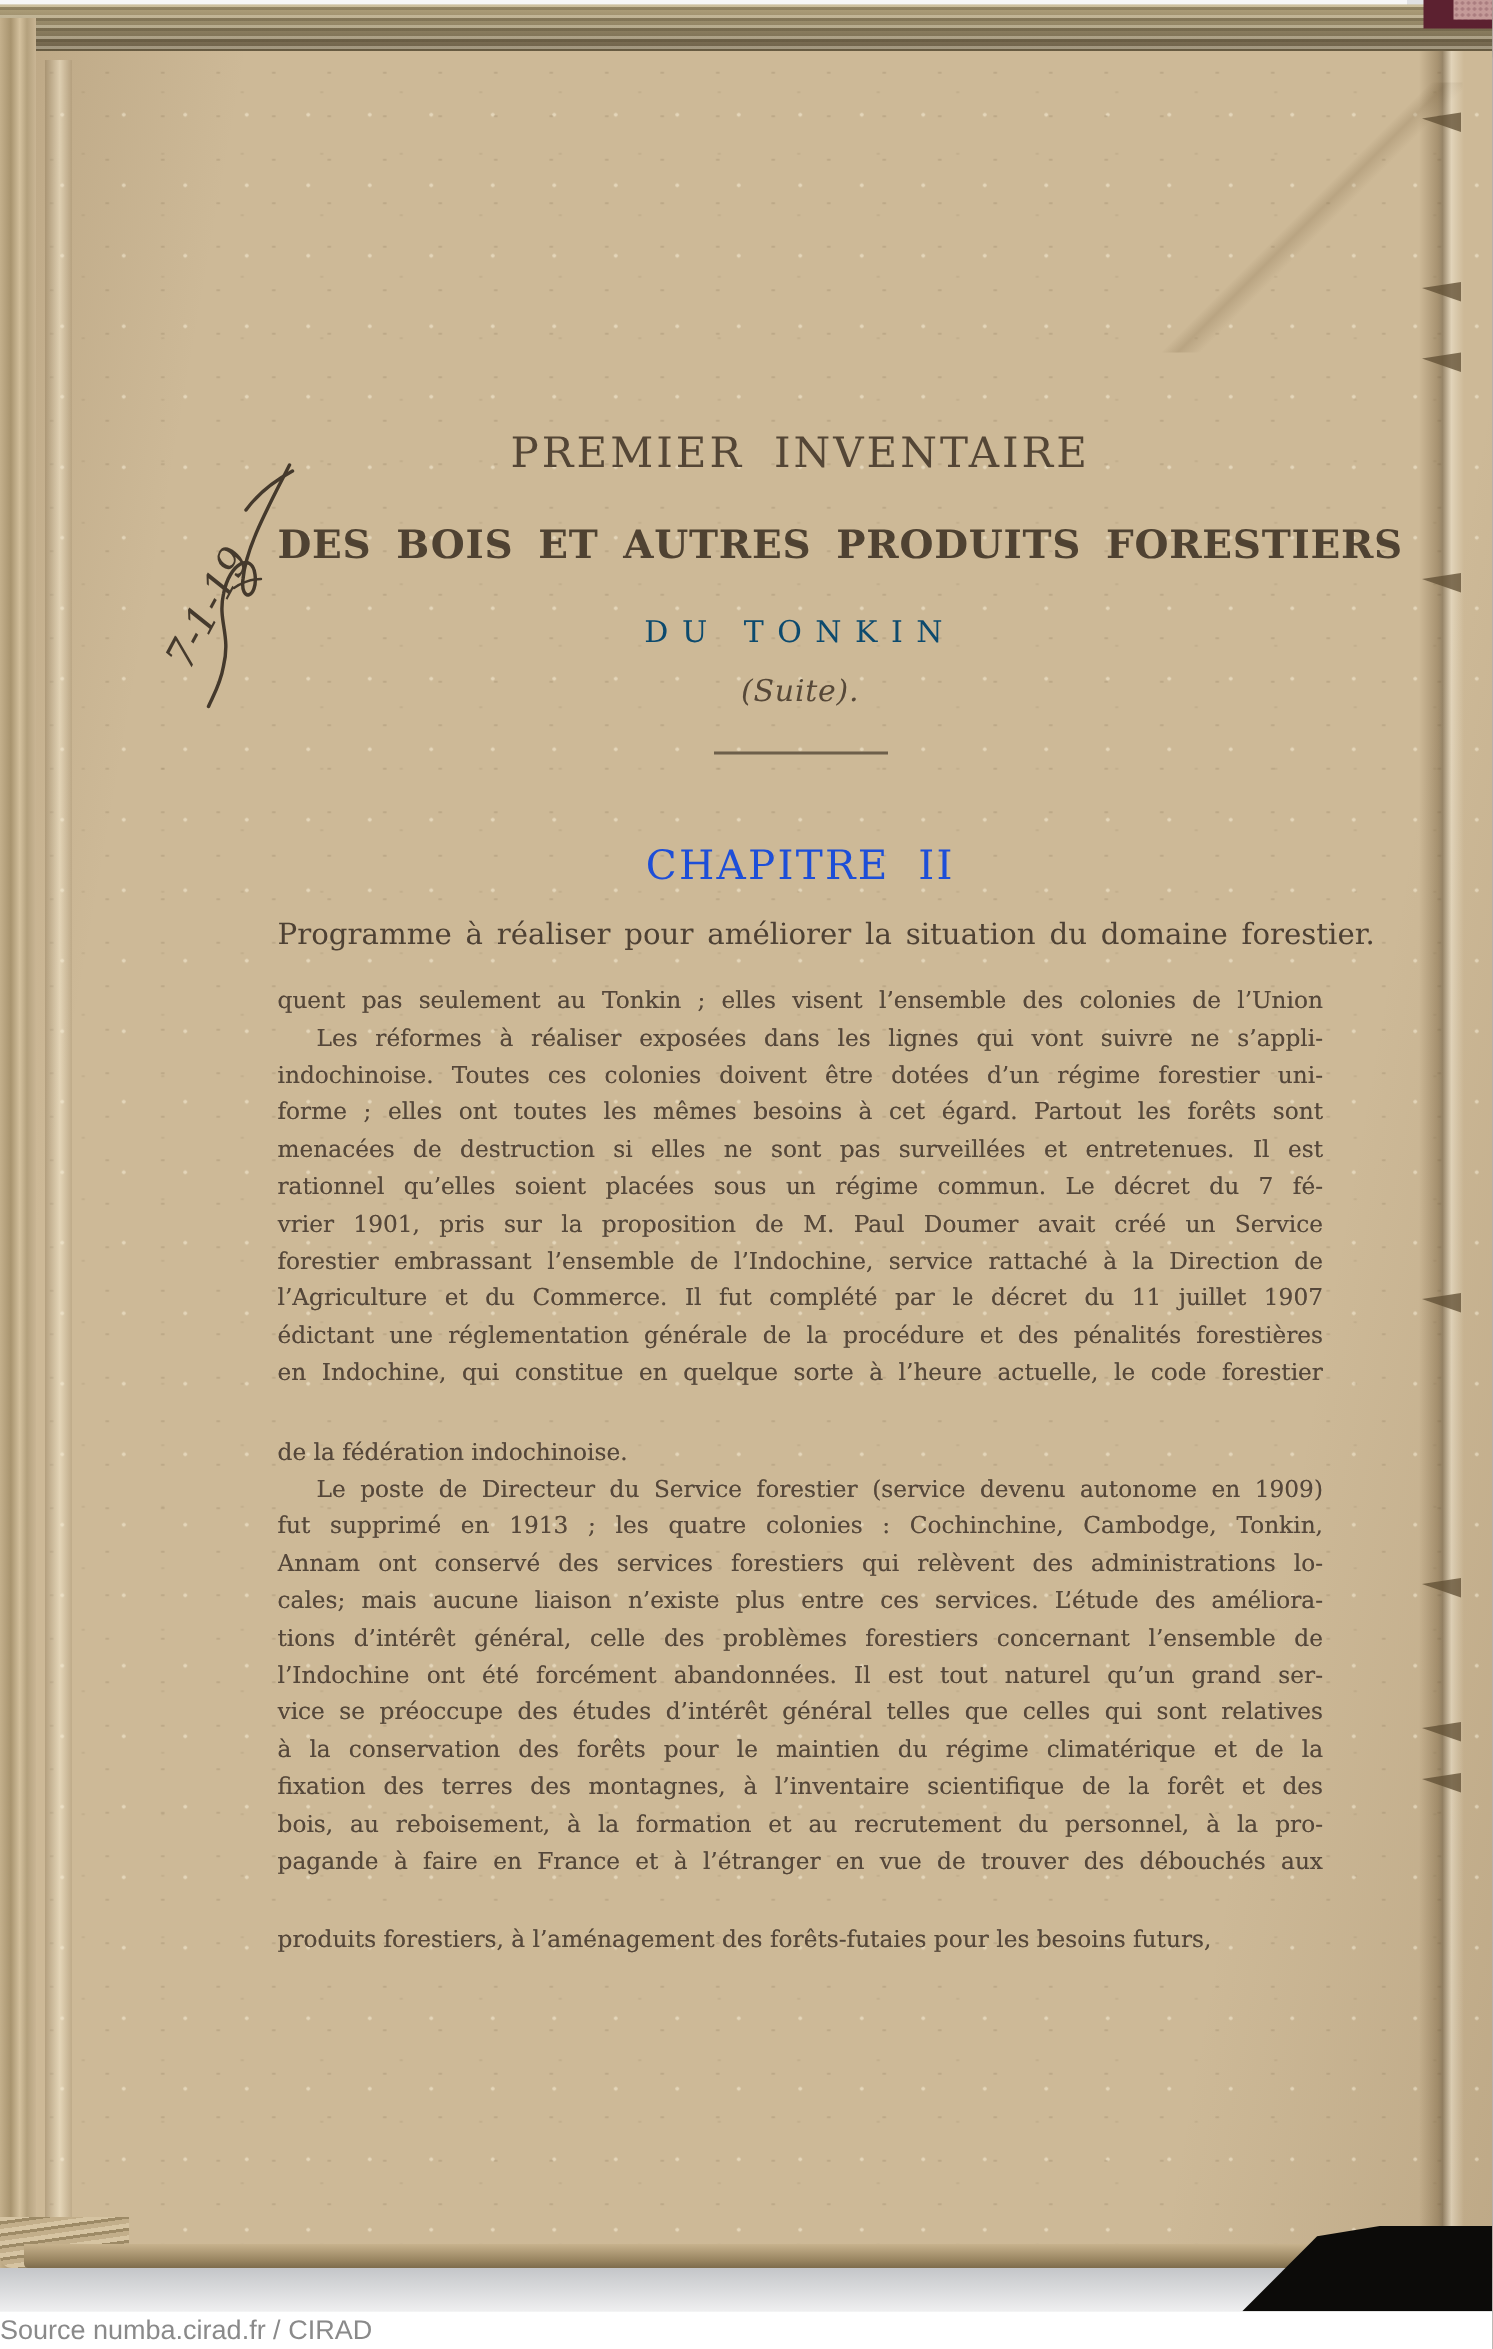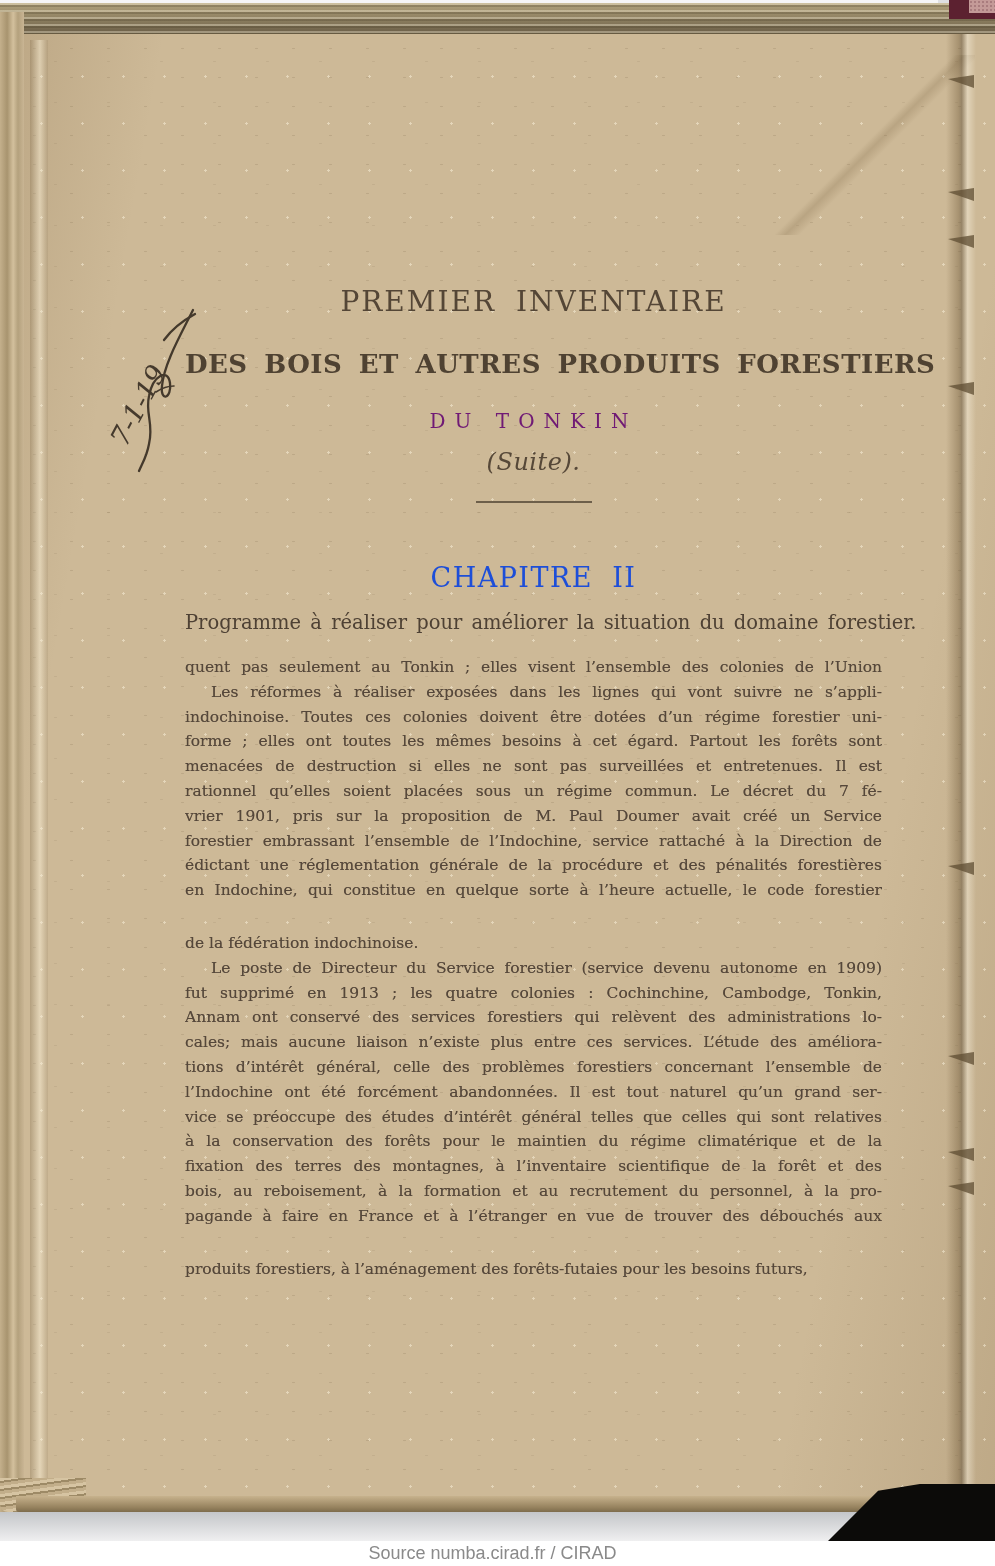--- a/index.html
+++ b/index.html
@@ -41,29 +41,29 @@
 
   
   .page-bottom-edge{position:absolute;left:16px;top:1496px;width:870px;height:16px;
     background:linear-gradient(#c7b28d,#97835f 70%,#7d6c4c);border-radius:0 0 3px 3px;}
   .gray-strip{position:absolute;left:0;top:1512px;width:995px;height:29px;
     background:linear-gradient(#c4c6c9,#efeff0);}
   .black-corner{position:absolute;left:828px;top:1484px;width:167px;height:57px;background:#0c0b09;
     clip-path:polygon(0 100%,30% 12%,55% 0,100% 0,100% 100%);}
   .footer{position:absolute;left:0;top:1541px;width:995px;height:25px;background:#ffffff;
     font-family:"Liberation Sans", sans-serif;font-size:18px;line-height:25px;color:#8a8a8a;
-    text-align:center;box-sizing:border-box;padding-right:10px;}
+    text-align:left;box-sizing:border-box;padding-right:10px;}
 
   
   .content{position:absolute;left:185px;top:0;width:697px;height:1500px;color:#564838;}
   .cblock{position:absolute;left:0;width:100%;text-align:center;white-space:nowrap;}
   .t1{top:285px;font-size:28px;letter-spacing:2px;word-spacing:9px;color:#544636;}
   .t2{top:349px;font-size:26px;font-weight:700;letter-spacing:.5px;word-spacing:7px;color:#4f4232;}
-  .t3{top:409px;font-size:20px;letter-spacing:9px;color:#701a75;}
-  .t4{top:448px;font-size:24px;font-style:italic;letter-spacing:.5px;}
+  .t3{top:409px;font-size:20px;letter-spacing:9px;color:#0c4a6e;}
+  .t4{top:448px;font-size:20px;font-style:italic;letter-spacing:.5px;}
   .rule{position:absolute;top:501px;left:50%;transform:translateX(-50%);width:116px;height:2px;background:#6d5f4a;}
   .chap{top:562px;font-size:27px;letter-spacing:1.5px;word-spacing:9px;color:#1d4ed8;}
   .sect{top:611px;font-size:19.5px;font-weight:400;word-spacing:3px;color:#4e4134;}
 
   .body{position:absolute;top:655px;left:0;width:697px;font-size:15.5px;color:#55473a;
     text-shadow:0 0 .4px rgba(85,71,58,.6);}
   .bl{line-height:24.8px;height:24.8px;overflow:hidden;text-align:justify;text-align-last:justify;}
   .bl.first{text-indent:26px;}
   .bl.last{text-align-last:left;margin-top:28px;}
 
@@ -122,20 +122,21 @@
     <div class="body">
         <div>
           <div class="bl">quent pas seulement au Tonkin ; elles visent l’ensemble des colonies de l’Union</div>
           <div class="bl first">Les réformes à réaliser exposées dans les lignes qui vont suivre ne s’appli-</div>
           <div class="bl">indochinoise. Toutes ces colonies doivent être dotées d’un régime forestier uni-</div>
           <div class="bl">forme ; elles ont toutes les mêmes besoins à cet égard. Partout les forêts sont</div>
           <div class="bl">menacées de destruction si elles ne sont pas surveillées et entretenues. Il est</div>
           <div class="bl">rationnel qu’elles soient placées sous un régime commun. Le décret du 7 fé-</div>
           <div class="bl">vrier 1901, pris sur la proposition de M. Paul Doumer avait créé un Service</div>
           <div class="bl">forestier embrassant l’ensemble de l’Indochine, service rattaché à la Direction de</div>
+          <div class="bl">l’Agriculture et du Commerce. Il fut complété par le décret du 11 juillet 1907</div>
           <div class="bl">édictant une réglementation générale de la procédure et des pénalités forestières</div>
           <div class="bl">en Indochine, qui constitue en quelque sorte à l’heure actuelle, le code forestier</div>
           <div class="bl last">de la fédération indochinoise.</div>
         </div>
         <div>
           <div class="bl first">Le poste de Directeur du Service forestier (service devenu autonome en 1909)</div>
           <div class="bl">fut supprimé en 1913 ; les quatre colonies : Cochinchine, Cambodge, Tonkin,</div>
           <div class="bl">Annam ont conservé des services forestiers qui relèvent des administrations lo-</div>
           <div class="bl">cales; mais aucune liaison n’existe plus entre ces services. L’étude des améliora-</div>
           <div class="bl">tions d’intérêt général, celle des problèmes forestiers concernant l’ensemble de</div>

